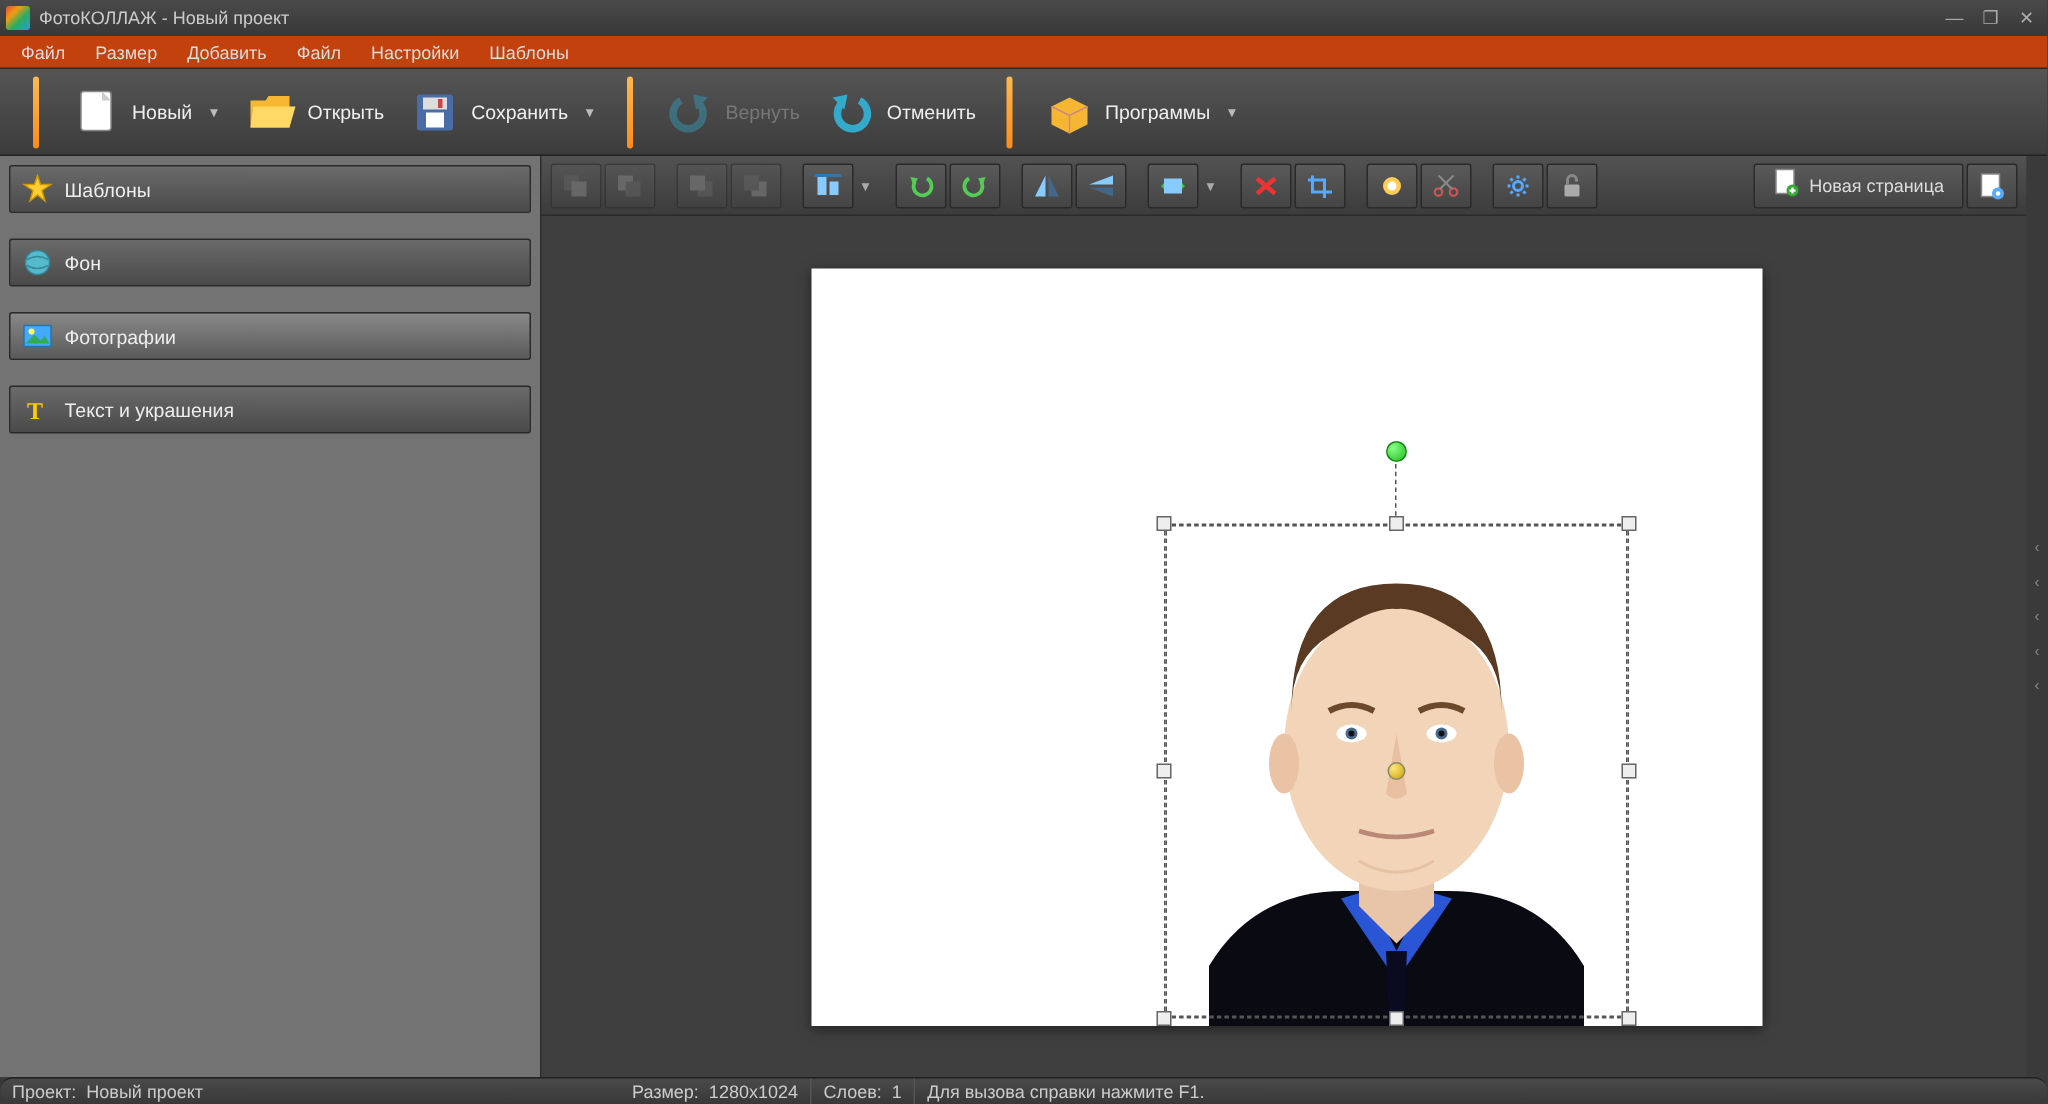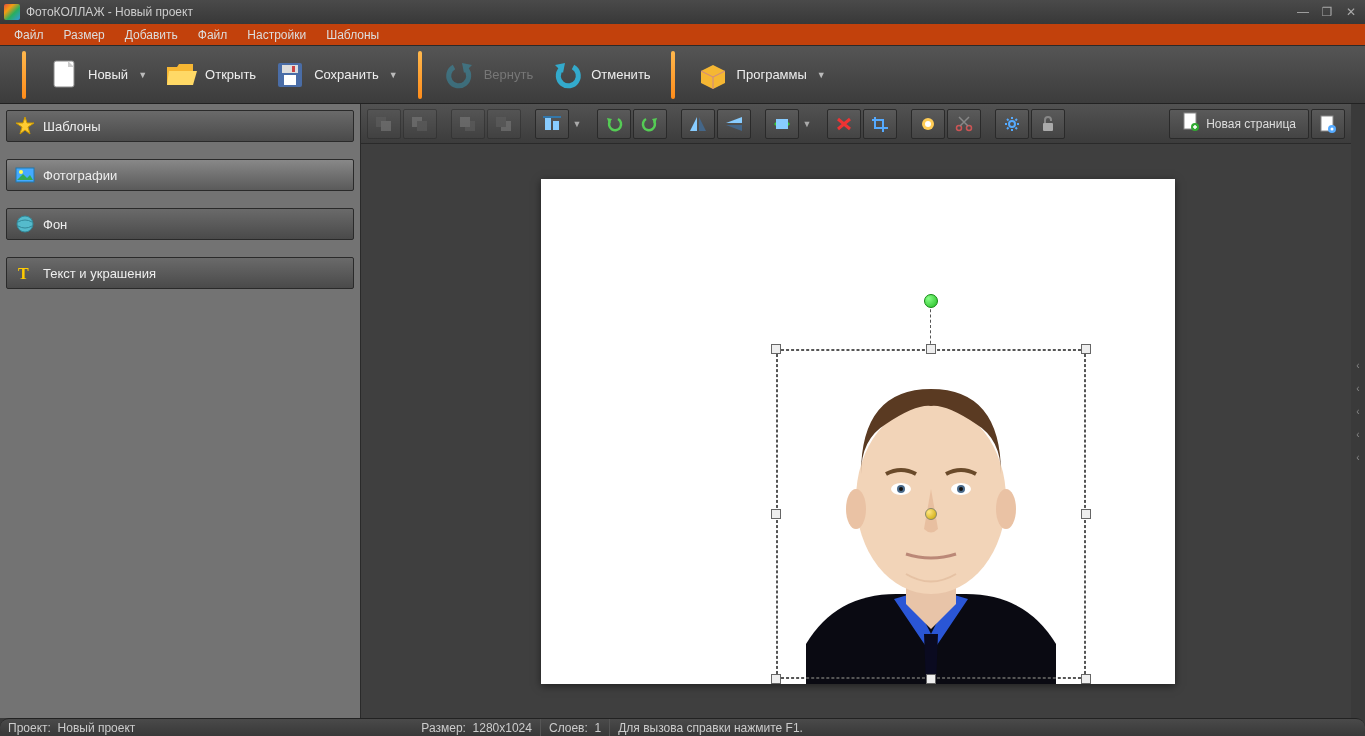--- a/index.html
+++ b/index.html
@@ -302,38 +302,38 @@
 
   <div class="sidebar">
     <div class="sidebar-item">
       <span class="si-icon">
         <svg viewBox="0 0 20 20">
             <path d="M10 1 L12 7 L19 7 L13 11 L15 18 L10 14 L5 18 L7 11 L1 7 L8 7 Z" fill="#ffcc33" stroke="#c90"></path>
           </svg>
       </span>
       <span class="si-label">Шаблоны</span>
     </div>
+    <div class="sidebar-item">
+      <span class="si-icon">
+        <svg viewBox="0 0 20 20">
+            <circle cx="10" cy="10" r="8" fill="#5bc" stroke="#389"></circle>
+            <path d="M3 8 Q10 4 17 8 M3 12 Q10 16 17 12" stroke="#389" fill="none"></path>
+          </svg>
+      </span>
+      <span class="si-label">Фон</span>
+    </div>
     <div class="sidebar-item active">
       <span class="si-icon">
         <svg viewBox="0 0 20 20">
             <rect x="1" y="3" width="18" height="14" fill="#4af" stroke="#27a"></rect>
             <circle cx="6" cy="7" r="2" fill="#ff5"></circle>
             <path d="M2 15 L8 9 L12 13 L15 10 L18 15 Z" fill="#3a5"></path>
           </svg>
       </span>
       <span class="si-label">Фотографии</span>
-    </div>
-    <div class="sidebar-item">
-      <span class="si-icon">
-        <svg viewBox="0 0 20 20">
-            <circle cx="10" cy="10" r="8" fill="#5bc" stroke="#389"></circle>
-            <path d="M3 8 Q10 4 17 8 M3 12 Q10 16 17 12" stroke="#389" fill="none"></path>
-          </svg>
-      </span>
-      <span class="si-label">Фон</span>
     </div>
     <div class="sidebar-item">
       <span class="si-icon">
         <svg viewBox="0 0 20 20">
             <text x="3" y="16" font-size="16" font-weight="bold" fill="#fc0" font-family="serif">T</text>
           </svg>
       </span>
       <span class="si-label">Текст и украшения</span>
     </div>
   </div>

